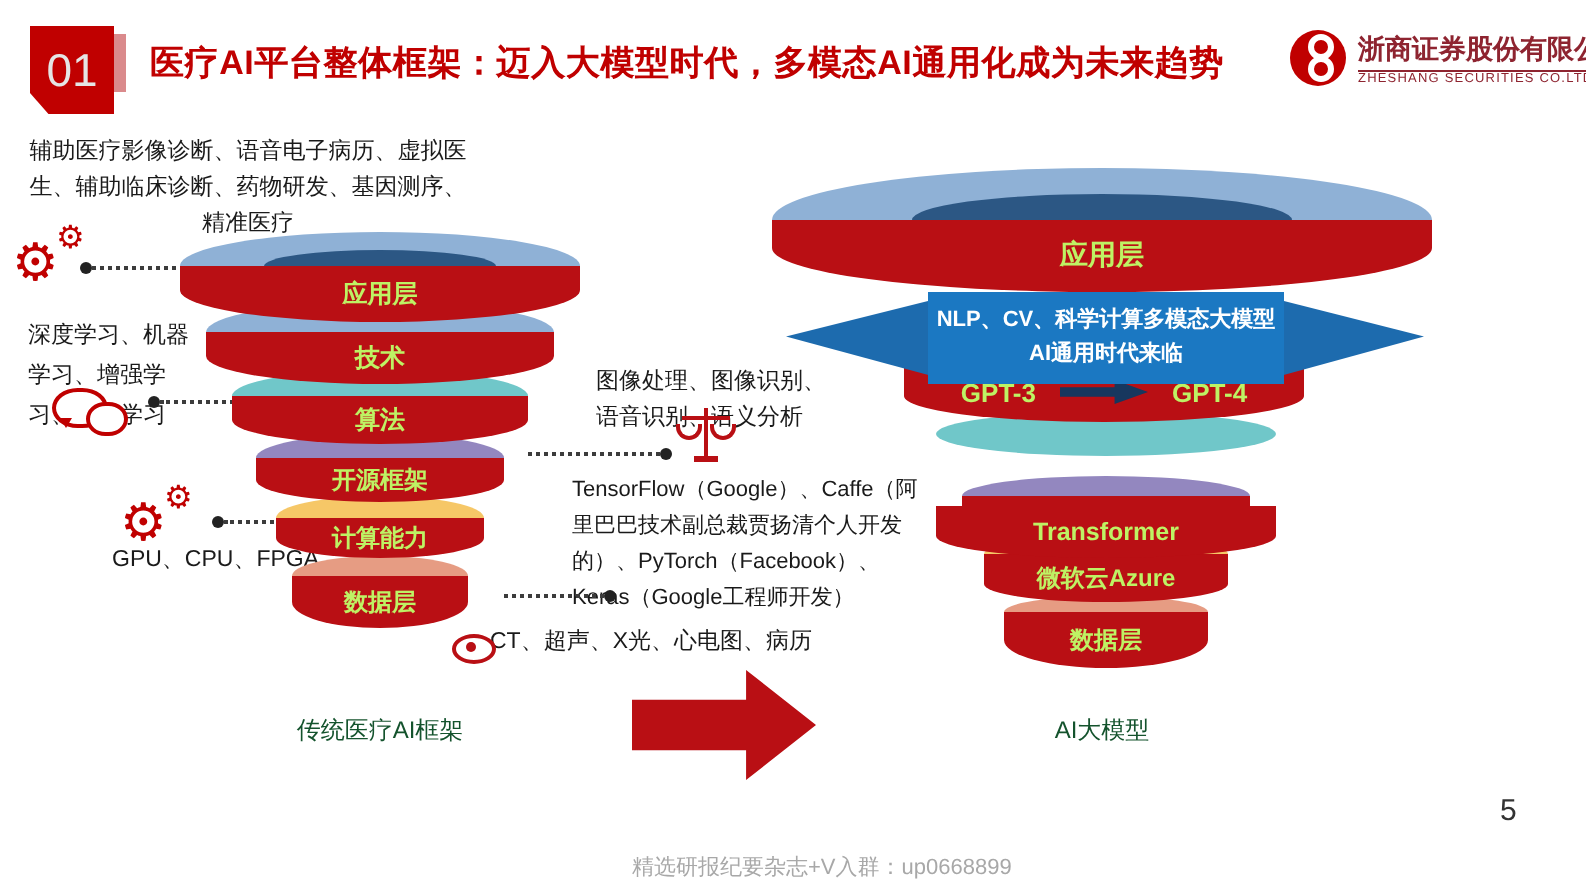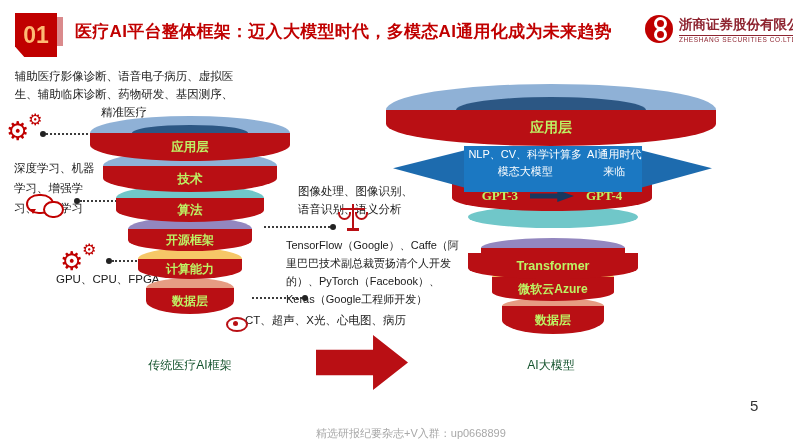--- a/index.html
+++ b/index.html
@@ -8,21 +8,21 @@
     --salmon:#E69C83; --banner-blue:#1B78C2; --wing-blue:#1D6BAE; --arrow-navy:#17375E;
     --ink:#1a1a1a; --maroon:#8E2430; --gray:#A8A8A8;
   }
   html,body{margin:0;padding:0;}
   body{font-family:"Liberation Sans","DejaVu Sans",sans-serif;background:#e8e8e8;}
   #page{position:relative;width:793px;height:446px;background:#ffffff;overflow:hidden;}
 
   
   .badge-fold{position:absolute;left:57px;top:17px;width:6px;height:29px;background:#DA8A8C;}
   .badge{position:absolute;left:15px;top:13px;width:42px;height:44px;background:var(--title-red);
-    color:#fdba74;font-size:23px;font-weight:bold;display:flex;align-items:center;justify-content:center;
+    color:#e5e5e5;font-size:23px;font-weight:normal;display:flex;align-items:center;justify-content:center;
     clip-path:polygon(0 0,100% 0,100% 100%,22% 100%,0 76%);}
   .title{position:absolute;left:75px;top:20px;font-size:17px;font-weight:bold;color:var(--title-red);letter-spacing:.3px;}
   .logo{position:absolute;left:645px;top:15px;display:flex;align-items:center;gap:6px;}
   .logo-mark{position:relative;width:28px;height:28px;border-radius:50%;background:var(--title-red);}
   .logo-mark::before,.logo-mark::after{content:"";position:absolute;left:9px;width:7px;height:7px;
     border:3px solid #fff;border-radius:50%;}
   .logo-mark::before{top:2px;} .logo-mark::after{bottom:2px;}
   .logo-cn{font-family:"Liberation Serif","DejaVu Serif",serif;font-weight:bold;font-size:13.5px;color:var(--maroon);white-space:nowrap;}
   .logo-en{font-size:6.5px;color:var(--maroon);letter-spacing:.6px;border-top:1px solid var(--maroon);margin-top:1px;white-space:nowrap;}
 
@@ -47,34 +47,34 @@
   #ll4 .etop{height:24px;} #ll4 .band{top:12px;height:22px;font-size:12px;border-radius:0 0 50% 50%/0 0 11px 11px;}
   #ll5{left:138px;top:248px;width:104px;height:44px;z-index:22;}
   #ll5 .etop{height:22px;} #ll5 .band{top:11px;height:20px;font-size:12px;border-radius:0 0 50% 50%/0 0 10px 10px;}
   #ll6{left:146px;top:278px;width:88px;height:40px;z-index:21;}
   #ll6 .etop{height:20px;} #ll6 .band{top:10px;height:26px;font-size:12px;border-radius:0 0 50% 50%/0 0 13px 13px;}
 
   
   #rl1{left:386px;top:84px;width:330px;height:70px;z-index:27;}
   #rl1 .etop{height:52px;} #rl1 .hole{left:70px;top:13px;width:190px;height:26px;}
   #rl1 .band{top:26px;height:36px;font-size:14px;border-radius:0 0 50% 50%/0 0 22px 22px;}
-  #rl2{left:452px;top:168px;width:200px;height:50px;z-index:24;font-family:Liberation Serif, serif;}
+  #rl2{left:452px;top:168px;width:200px;height:50px;z-index:24;}
   #rl2 .etop{height:26px;} #rl2 .band{top:13px;height:30px;font-size:13px;border-radius:0 0 50% 50%/0 0 13px 13px;}
   #rl3{left:468px;top:206px;width:170px;height:44px;z-index:23;}
   #rl3 .etop{height:22px;} #rl3 .band{top:11px;height:26px;font-size:12.5px;border-radius:0 0 50% 50%/0 0 11px 11px;margin-top:36px;}
   #rl4{left:481px;top:238px;width:144px;height:40px;z-index:22;}
   #rl4 .etop{height:20px;} #rl4 .band{top:10px;height:24px;font-size:12.5px;border-radius:0 0 50% 50%/0 0 10px 10px;}
   #rl5{left:492px;top:268px;width:122px;height:38px;z-index:21;}
   #rl5 .etop{height:18px;} #rl5 .band{top:9px;height:24px;font-size:12px;border-radius:0 0 50% 50%/0 0 9px 9px;}
   #rl6{left:502px;top:298px;width:102px;height:40px;z-index:20;}
   #rl6 .etop{height:16px;} #rl6 .band{top:8px;height:28px;font-size:12px;border-radius:0 0 50% 50%/0 0 14px 14px;}
 
   
   .banner-box{position:absolute;left:464px;top:146px;width:178px;height:46px;background:var(--banner-blue);
-    z-index:26;color:#fff;font-size:11px;font-weight:normal;text-align:center;display:flex;flex-direction:row;
+    z-index:26;color:#fff;font-size:11px;font-weight:bold;text-align:center;display:flex;flex-direction:column;
     justify-content:center;line-height:1.55;}
   .wing{position:absolute;top:150px;height:38px;background:var(--wing-blue);z-index:25;}
   .wing.left{left:393px;width:73px;clip-path:polygon(100% 0,100% 100%,0 48%);}
   .wing.right{left:640px;width:72px;clip-path:polygon(0 0,0 100%,100% 48%);}
 
   
   .gpt-arrow{width:44px;height:12px;background:var(--arrow-navy);
     clip-path:polygon(0 30%,62% 30%,62% 0,100% 50%,62% 100%,62% 70%,0 70%);}
 
   

